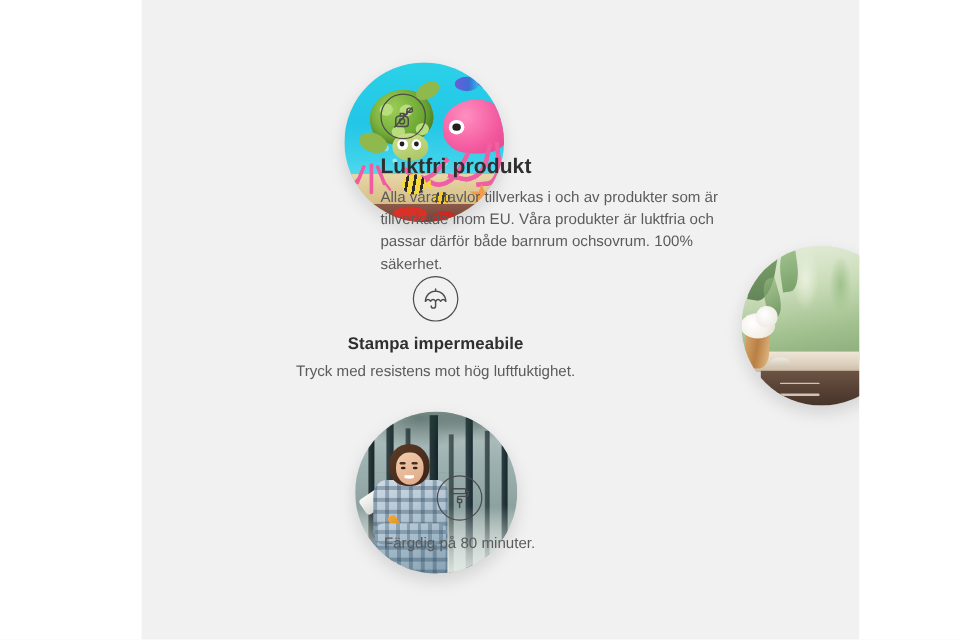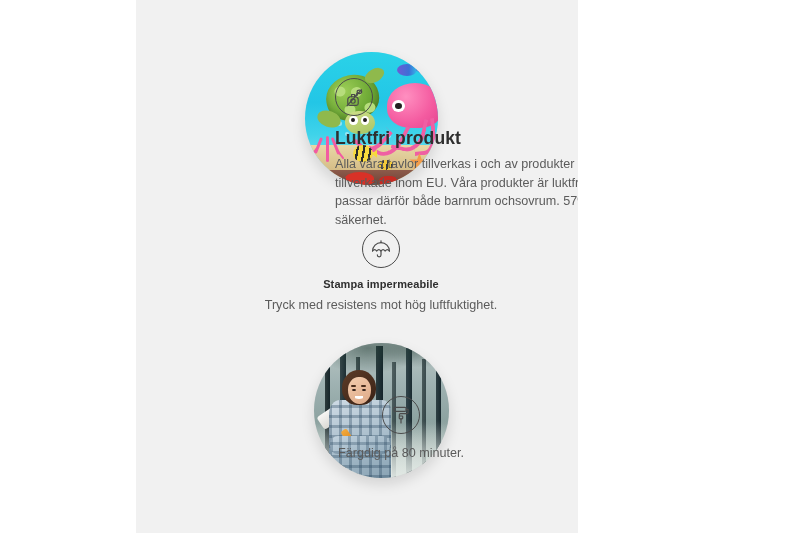--- a/index.html
+++ b/index.html
@@ -7,22 +7,22 @@
     width:800px;height:533px;
     background:#ffffff;
     font-family:"Liberation Sans", sans-serif;
     overflow:hidden;
     position:relative;
   }
   #stage{position:absolute;left:0;top:0;width:800px;height:533px;background:#ffffff;}
 
   .panel{
     position:absolute;
-    left:136px;top:0;
-    width:442px;height:533px;
+    left:118px;top:0;
+    width:598px;height:533px;
     background:#f1f1f1;
     overflow:hidden;
   }
 
   
   .photo{
     position:absolute;
     border-radius:50%;
     overflow:hidden;
     box-shadow:0 6px 14px rgba(0,0,0,0.13);
@@ -264,21 +264,21 @@
     margin:0 0 6px 0;line-height:1.2;letter-spacing:.1px;
   }
   .feature-body{
     font-size:12.6px;color:#5b5b5b;margin:0;line-height:1.48;
   }
 
   #block1{position:absolute;left:199px;top:78px;width:294px;text-align:left;}
   #block1 .icon-circle{position:relative;left:0;top:0;margin-bottom:12px;}
   #block2{position:absolute;left:80px;top:230px;width:330px;text-align:center;}
   #block2 .icon-circle{position:relative;margin:0 auto 10px auto;}
-  #block2 .feature-title{font-size:11px;margin-bottom:5px;}
+  #block2 .feature-title{font-size:14px;margin-bottom:5px;}
   #block3{position:absolute;left:145px;top:396px;width:240px;text-align:center;}
   #block3 .icon-circle{position:relative;margin:0 auto 10px auto;}
   #block3 .feature-title{font-size:17.5px;margin-bottom:3px;}
 </style>
 </head>
 <body>
 
 <div id="stage">
 
   <div class="panel">
@@ -380,21 +380,21 @@
           <path d="M9.4 11.7V9.3h3.2v2.4"></path>
           <path d="M12.6 10.1h2.6"></path>
           <path d="M15.2 10.1V7.9"></path>
           <ellipse cx="17.9" cy="6.4" rx="2.5" ry="1.9"></ellipse>
           <path d="M15.2 7.9h1.1"></path>
           <circle cx="10.9" cy="16.4" r="2.4"></circle>
           <line x1="4.3" y1="21.6" x2="20.1" y2="4.1"></line>
         </svg>
       </div>
       <p class="feature-title">Luktfri produkt</p>
-      <p class="feature-body">Alla våra tavlor tillverkas i och av produkter som är tillverkade inom EU. Våra produkter är luktfria och passar därför både barnrum ochsovrum. 57% säkerhet.</p>
+      <p class="feature-body">Alla våra tavlor tillverkas i och av produkter som är tillverkade inom EU. Våra produkter är luktfria och passar därför både barnrum ochsovrum. 100% säkerhet.</p>
     </div>
 
     <div id="block2">
       <div class="icon-circle">
         <svg width="22" height="22" viewBox="0 0 24 24" fill="none" stroke="#4b4b4b" stroke-width="1.3" stroke-linecap="round" stroke-linejoin="round">
           <path d="M2.8 14.2c0-5.1 4.1-9.2 9.2-9.2s9.2 4.1 9.2 9.2"></path>
           <path d="M2.8 14.2c1.5-2 3-2 4.6 0 1.5-2 3-2 4.6 0 1.5-2 3-2 4.6 0 1.5-2 3-2 4.6 0"></path>
           <line x1="12" y1="5" x2="12" y2="3.1"></line>
           <path d="M12 14.2v4.3c0 1.1-.9 2-2 2s-2-.9-2-2"></path>
         </svg>

